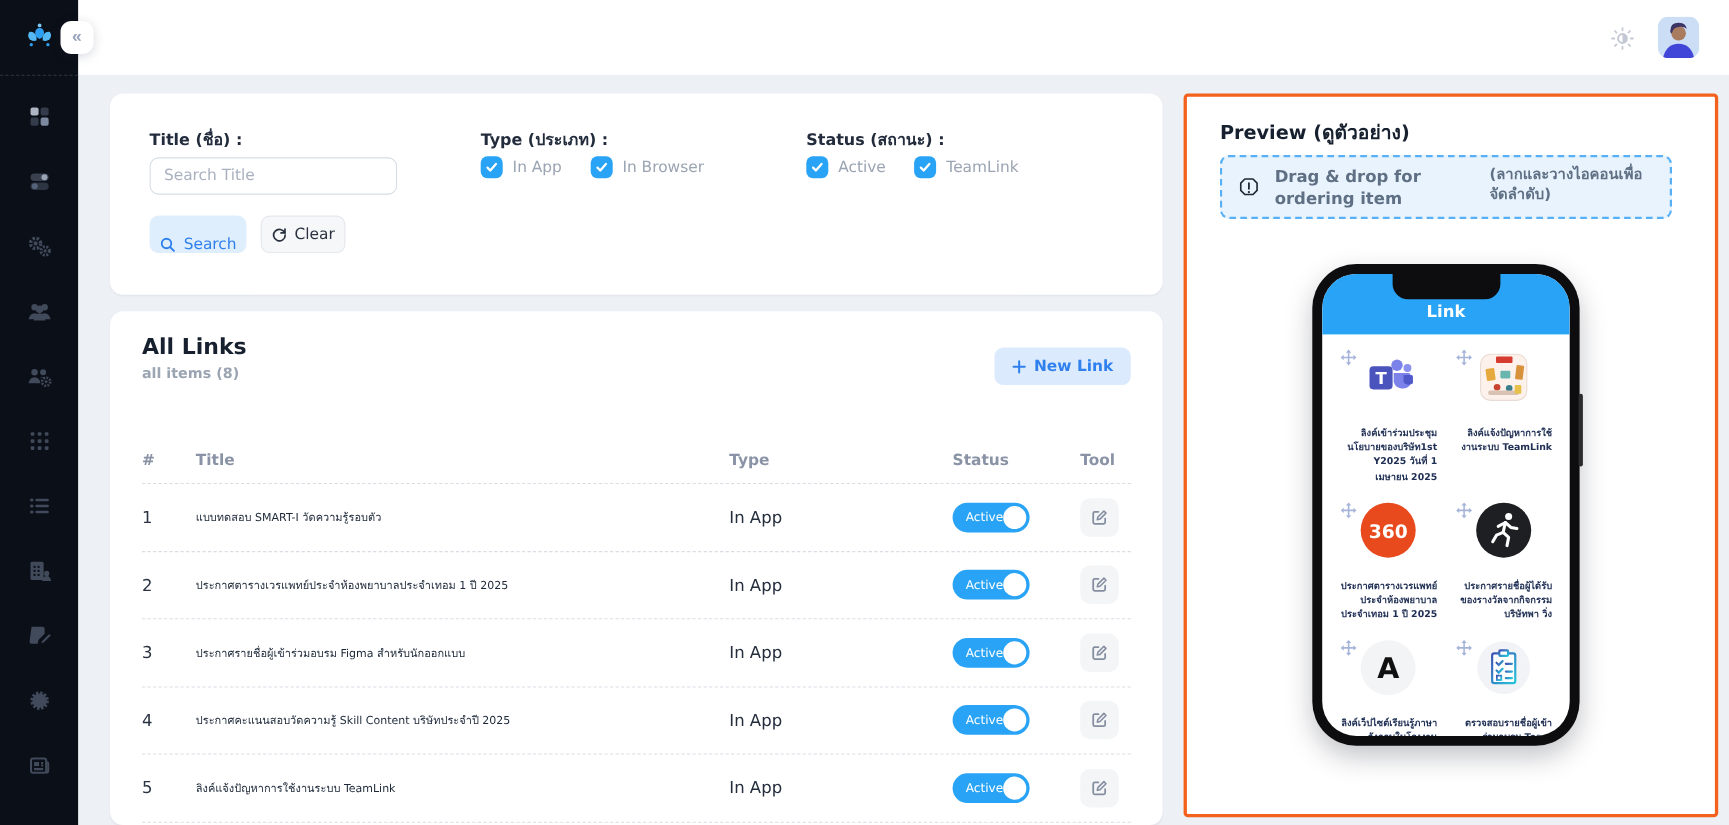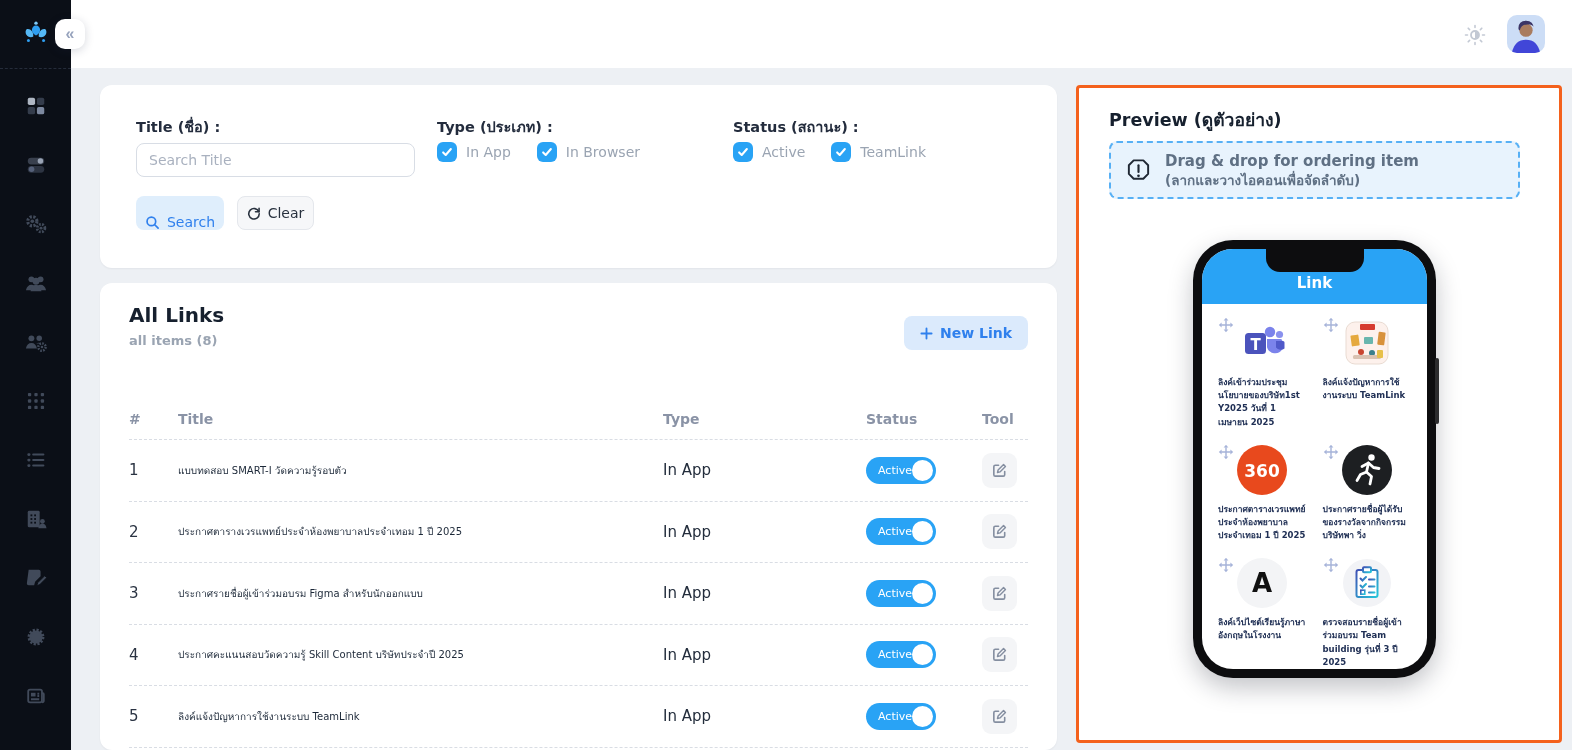--- a/index.html
+++ b/index.html
@@ -25,21 +25,21 @@
   .avatar { position:absolute; right:27px; top:15px; width:38px; height:38px; border-radius:10px; overflow:hidden; cursor:pointer; }
   
   .card { position:absolute; background:#fff; border-radius:12px; box-shadow:0 1px 2px rgba(16,24,40,.05); }
   .filter-card { left:100px; top:85px; width:957px; height:183px; }
   .links-card  { left:100px; top:283px; width:957px; height:467px; }
   .group-label { font-size:14.5px; font-weight:bold; color:#232c3d; }
   .fgroup { position:absolute; top:30px; }
   .fg-title  { left:36px; }
   .fg-type   { left:337px; }
   .fg-status { left:633px; }
-  .search-input { position:absolute; left:36px; top:58px; width:279px; height:34px; border:1px solid #d8dde5;
+  .search-input { position:absolute; left:36px; top:58px; width:225px; height:34px; border:1px solid #d8dde5;
     border-radius:8px; padding:16px 12px; font-size:14px; color:#b91c1c; outline:none; font-family:inherit; }
   .search-input::placeholder { color:#a9b1bf; }
   .btn { display:inline-flex; align-items:center; justify-content:center; gap:7px; height:34px;
     border:none; border-radius:8px; font-size:14px; cursor:pointer; font-family:inherit; }
   .search-btn { position:absolute; left:36px; top:111px; width:88px; background:#dfeefc; color:#2f80ed;align-items:flex-end; }
   .clear-btn  { position:absolute; left:137px; top:111px; width:77px; background:#f6f7f9; border:1px solid #e4e7ec; color:#29323f; }
   .check-row { position:absolute; top:57px; display:flex; gap:26px; }
   .check-item { display:flex; align-items:center; gap:9px; cursor:pointer; }
   .checkbox { width:20px; height:20px; border-radius:6px; background:#29a3f5; display:flex; align-items:center; justify-content:center; }
   .check-label { font-size:14px; color:#9aa4b2; }
@@ -59,38 +59,38 @@
   .toggle-label { position:absolute; left:12px; top:7px; font-size:11px; color:#fff; }
   .toggle-knob { position:absolute; right:3px; top:3px; width:21px; height:21px; border-radius:50%; background:#fff; }
   .edit-btn { width:35px; height:35px; border:none; border-radius:9px; background:#f4f5f7; cursor:pointer;
     display:flex; align-items:center; justify-content:center; }
   
   .preview-panel { position:absolute; left:1076px; top:85px; width:486px; height:658px; background:#fff;
     border:3px solid #f4611c; border-radius:4px; }
   .preview-title { position:absolute; left:30px; top:18px; font-size:17.5px; font-weight:bold; color:#16202e; }
   .notice { position:absolute; left:30px; top:53px; width:411px; height:58px; background:#e8f3fd;
     border:2px dashed #57b0f5; border-radius:8px; display:flex; align-items:center; gap:13px; padding:0 14px; }
-  .notice-text { display:flex; flex-direction:column; line-height:1.35; }
+  .notice-text { display:flex; flex-direction:row; line-height:1.35; }
   .notice-l1 { font-size:15px; font-weight:bold; color:#5f7084; }
   .notice-l2 { font-size:13.5px; font-weight:bold; color:#5f7084; }
   
   .phone { position:absolute; left:114px; top:152px; width:243px; height:438px; background:#0d0d0f; border-radius:40px;
     box-shadow:0 10px 24px rgba(20,25,40,.25); }
   .phone-side-btn { position:absolute; right:-3px; top:118px; width:4px; height:66px; background:#2c2c2e; border-radius:2px; }
   .phone-screen { position:absolute; inset:9px; background:#fff; border-radius:31px; overflow:hidden; }
   .phone-notch { position:absolute; left:50%; top:0; transform:translateX(-50%); width:98px; height:23px;
     background:#0d0d0f; border-radius:0 0 14px 14px; z-index:4; }
   .phone-header { height:55px; background:#29a3f5; display:flex; align-items:flex-end; justify-content:center; padding-bottom:12px; }
   .phone-header-title { color:#fff; font-weight:bold; font-size:15px;text-align:right; }
   .phone-grid { display:grid; grid-template-columns:1fr 1fr; row-gap:15px; padding:13px 8px; }
   .p-item { position:relative; display:flex; flex-direction:column; align-items:center; }
   .p-drag { position:absolute; left:8px; top:0; cursor:grab; }
   .p-icon { width:52px; height:52px; display:flex; align-items:center; justify-content:center; }
-  .p-label { margin-top:7px; padding:0 8px; font-size:8.5px; font-weight:bold; color:#203055;
-    text-align:left; line-height:1.55; }
+  .p-label { margin-top:19px; padding:0 8px; font-size:8.5px; font-weight:bold; color:#203055;
+    text-align:right; line-height:1.55; }
 </style>
 </head>
 <body>
 
 <nav class="sidebar">
   <div class="logo-wrap">
     <svg width="34" height="34" viewBox="0 0 36 36">
       <circle cx="18" cy="6.5" r="1.8" fill="#7ec9f7"></circle>
       <path d="M18 9 C13 9 11.5 17 18 19.5 C24.5 17 23 9 18 9Z" fill="#2e9ef0"></path>
       <path d="M8 13 C5 17 9 23 15 21 C16 15 11 11.5 8 13Z" fill="#55b8f5"></path>

